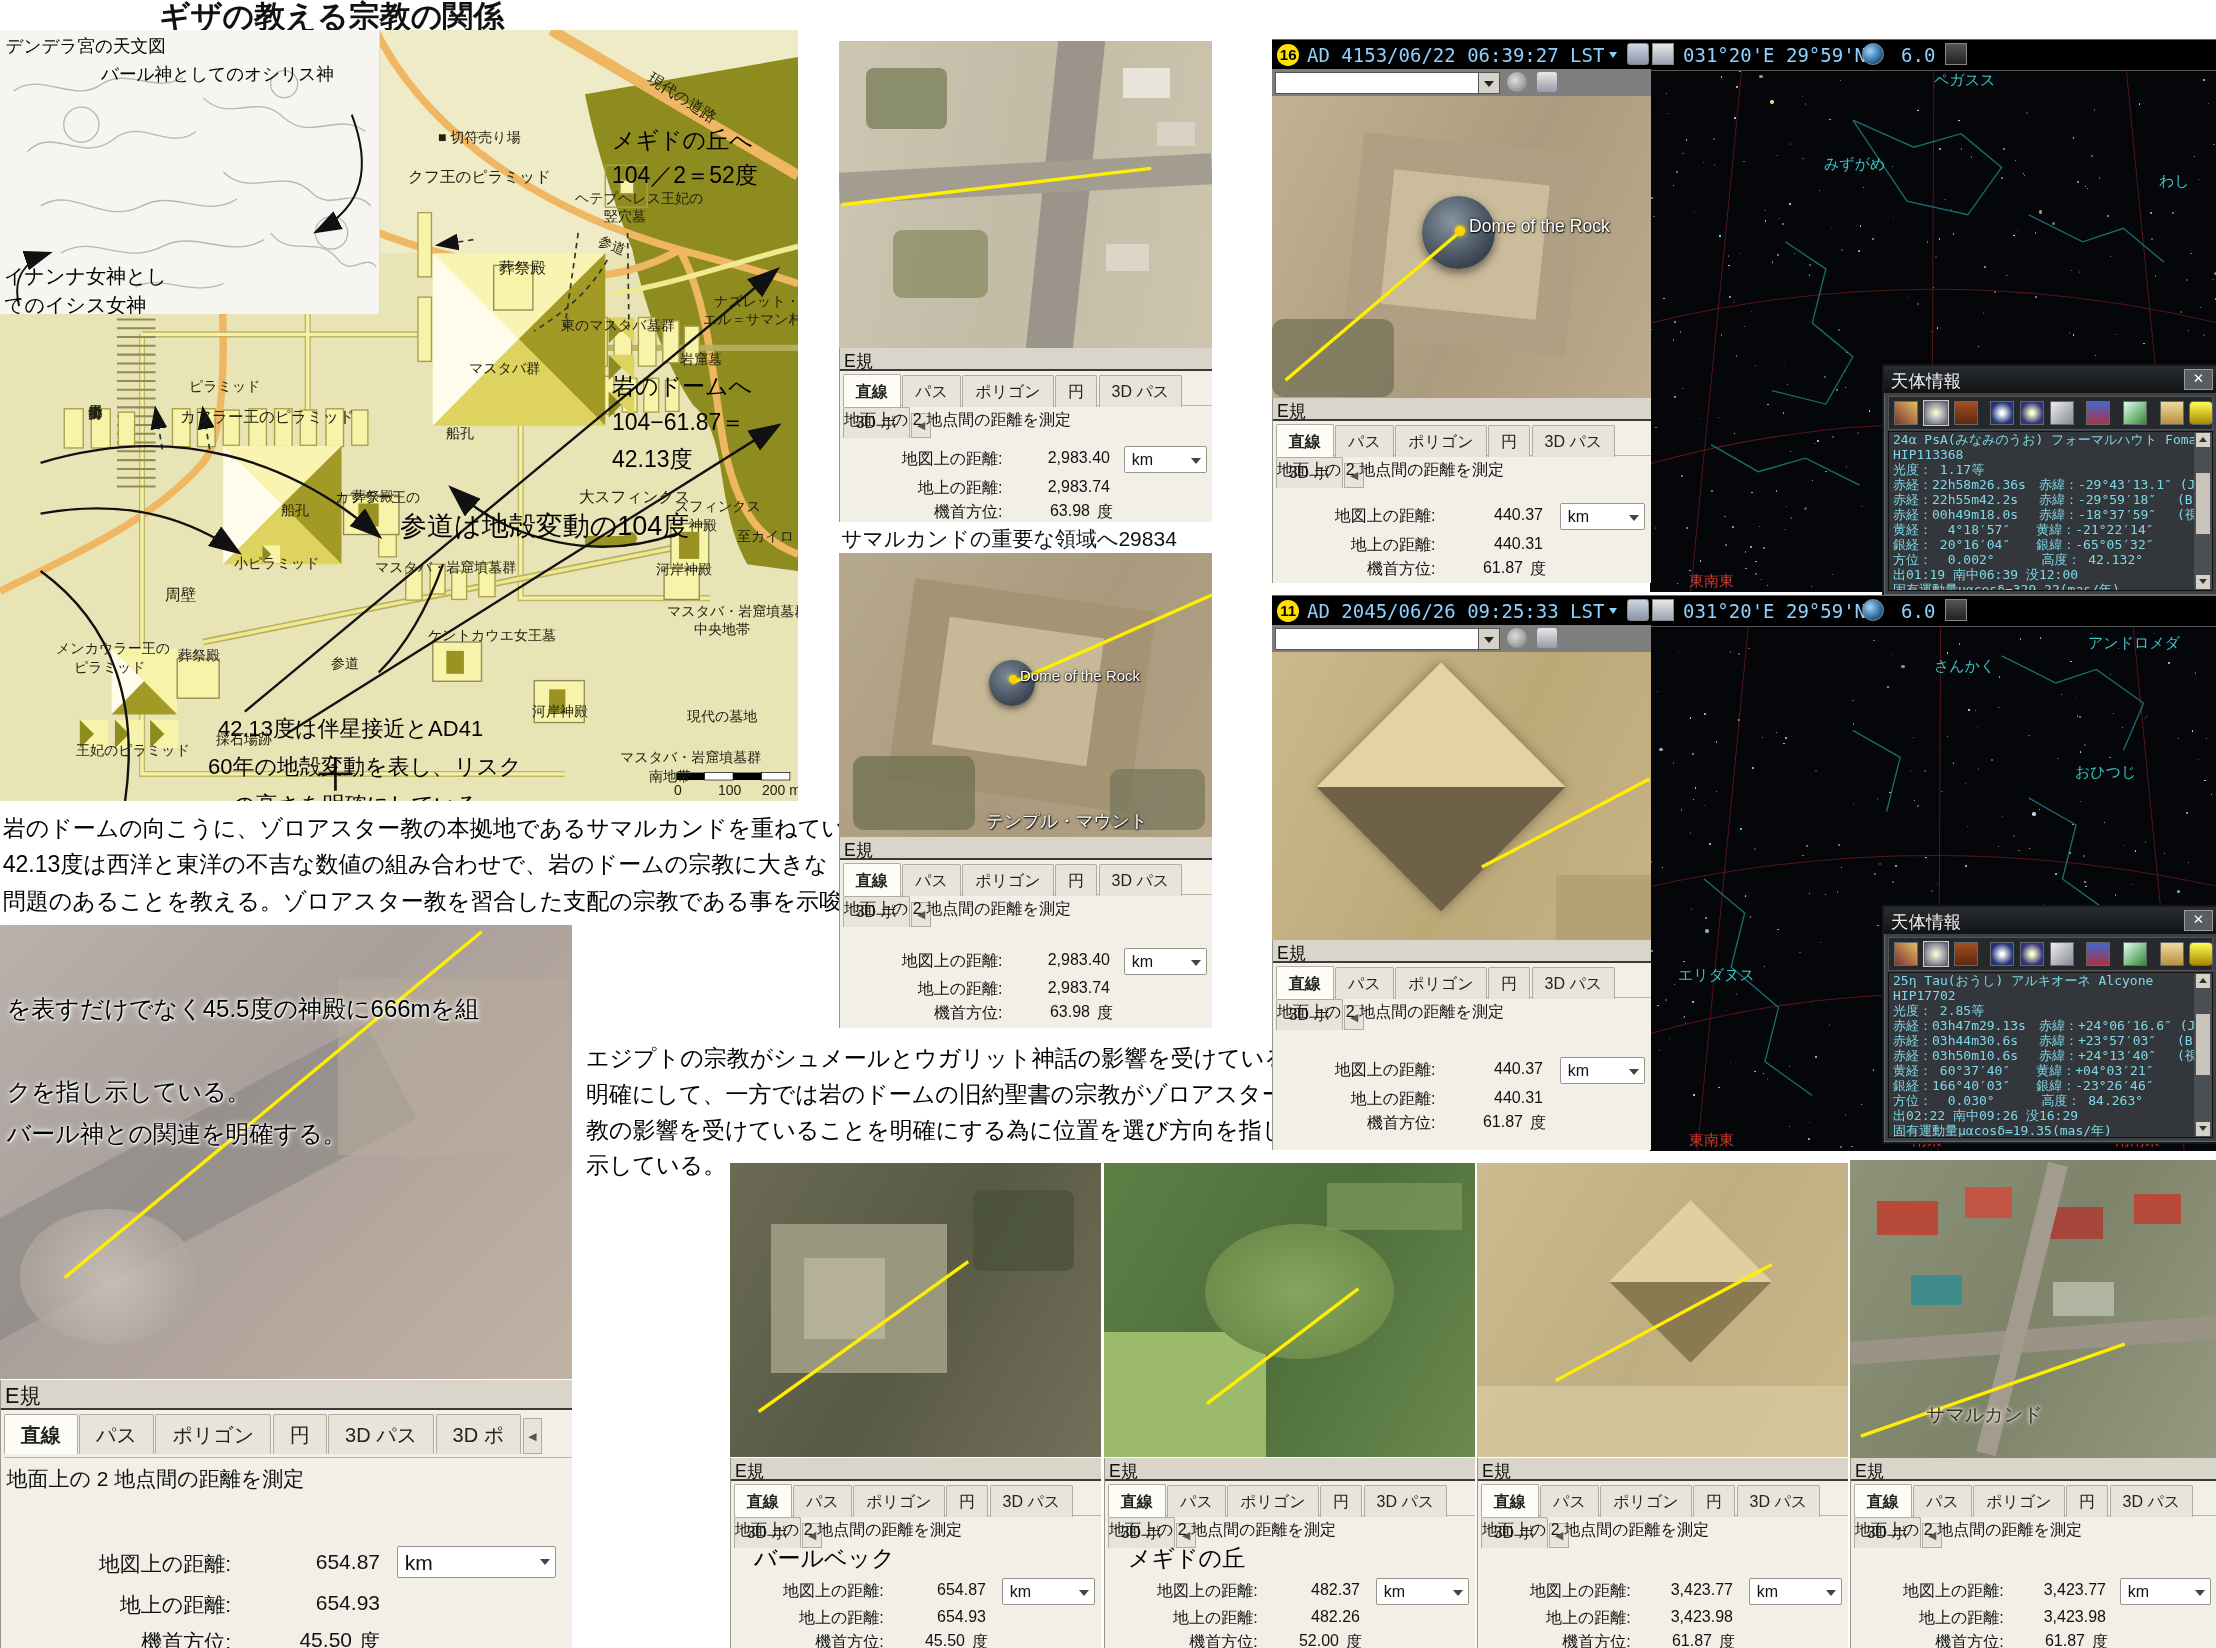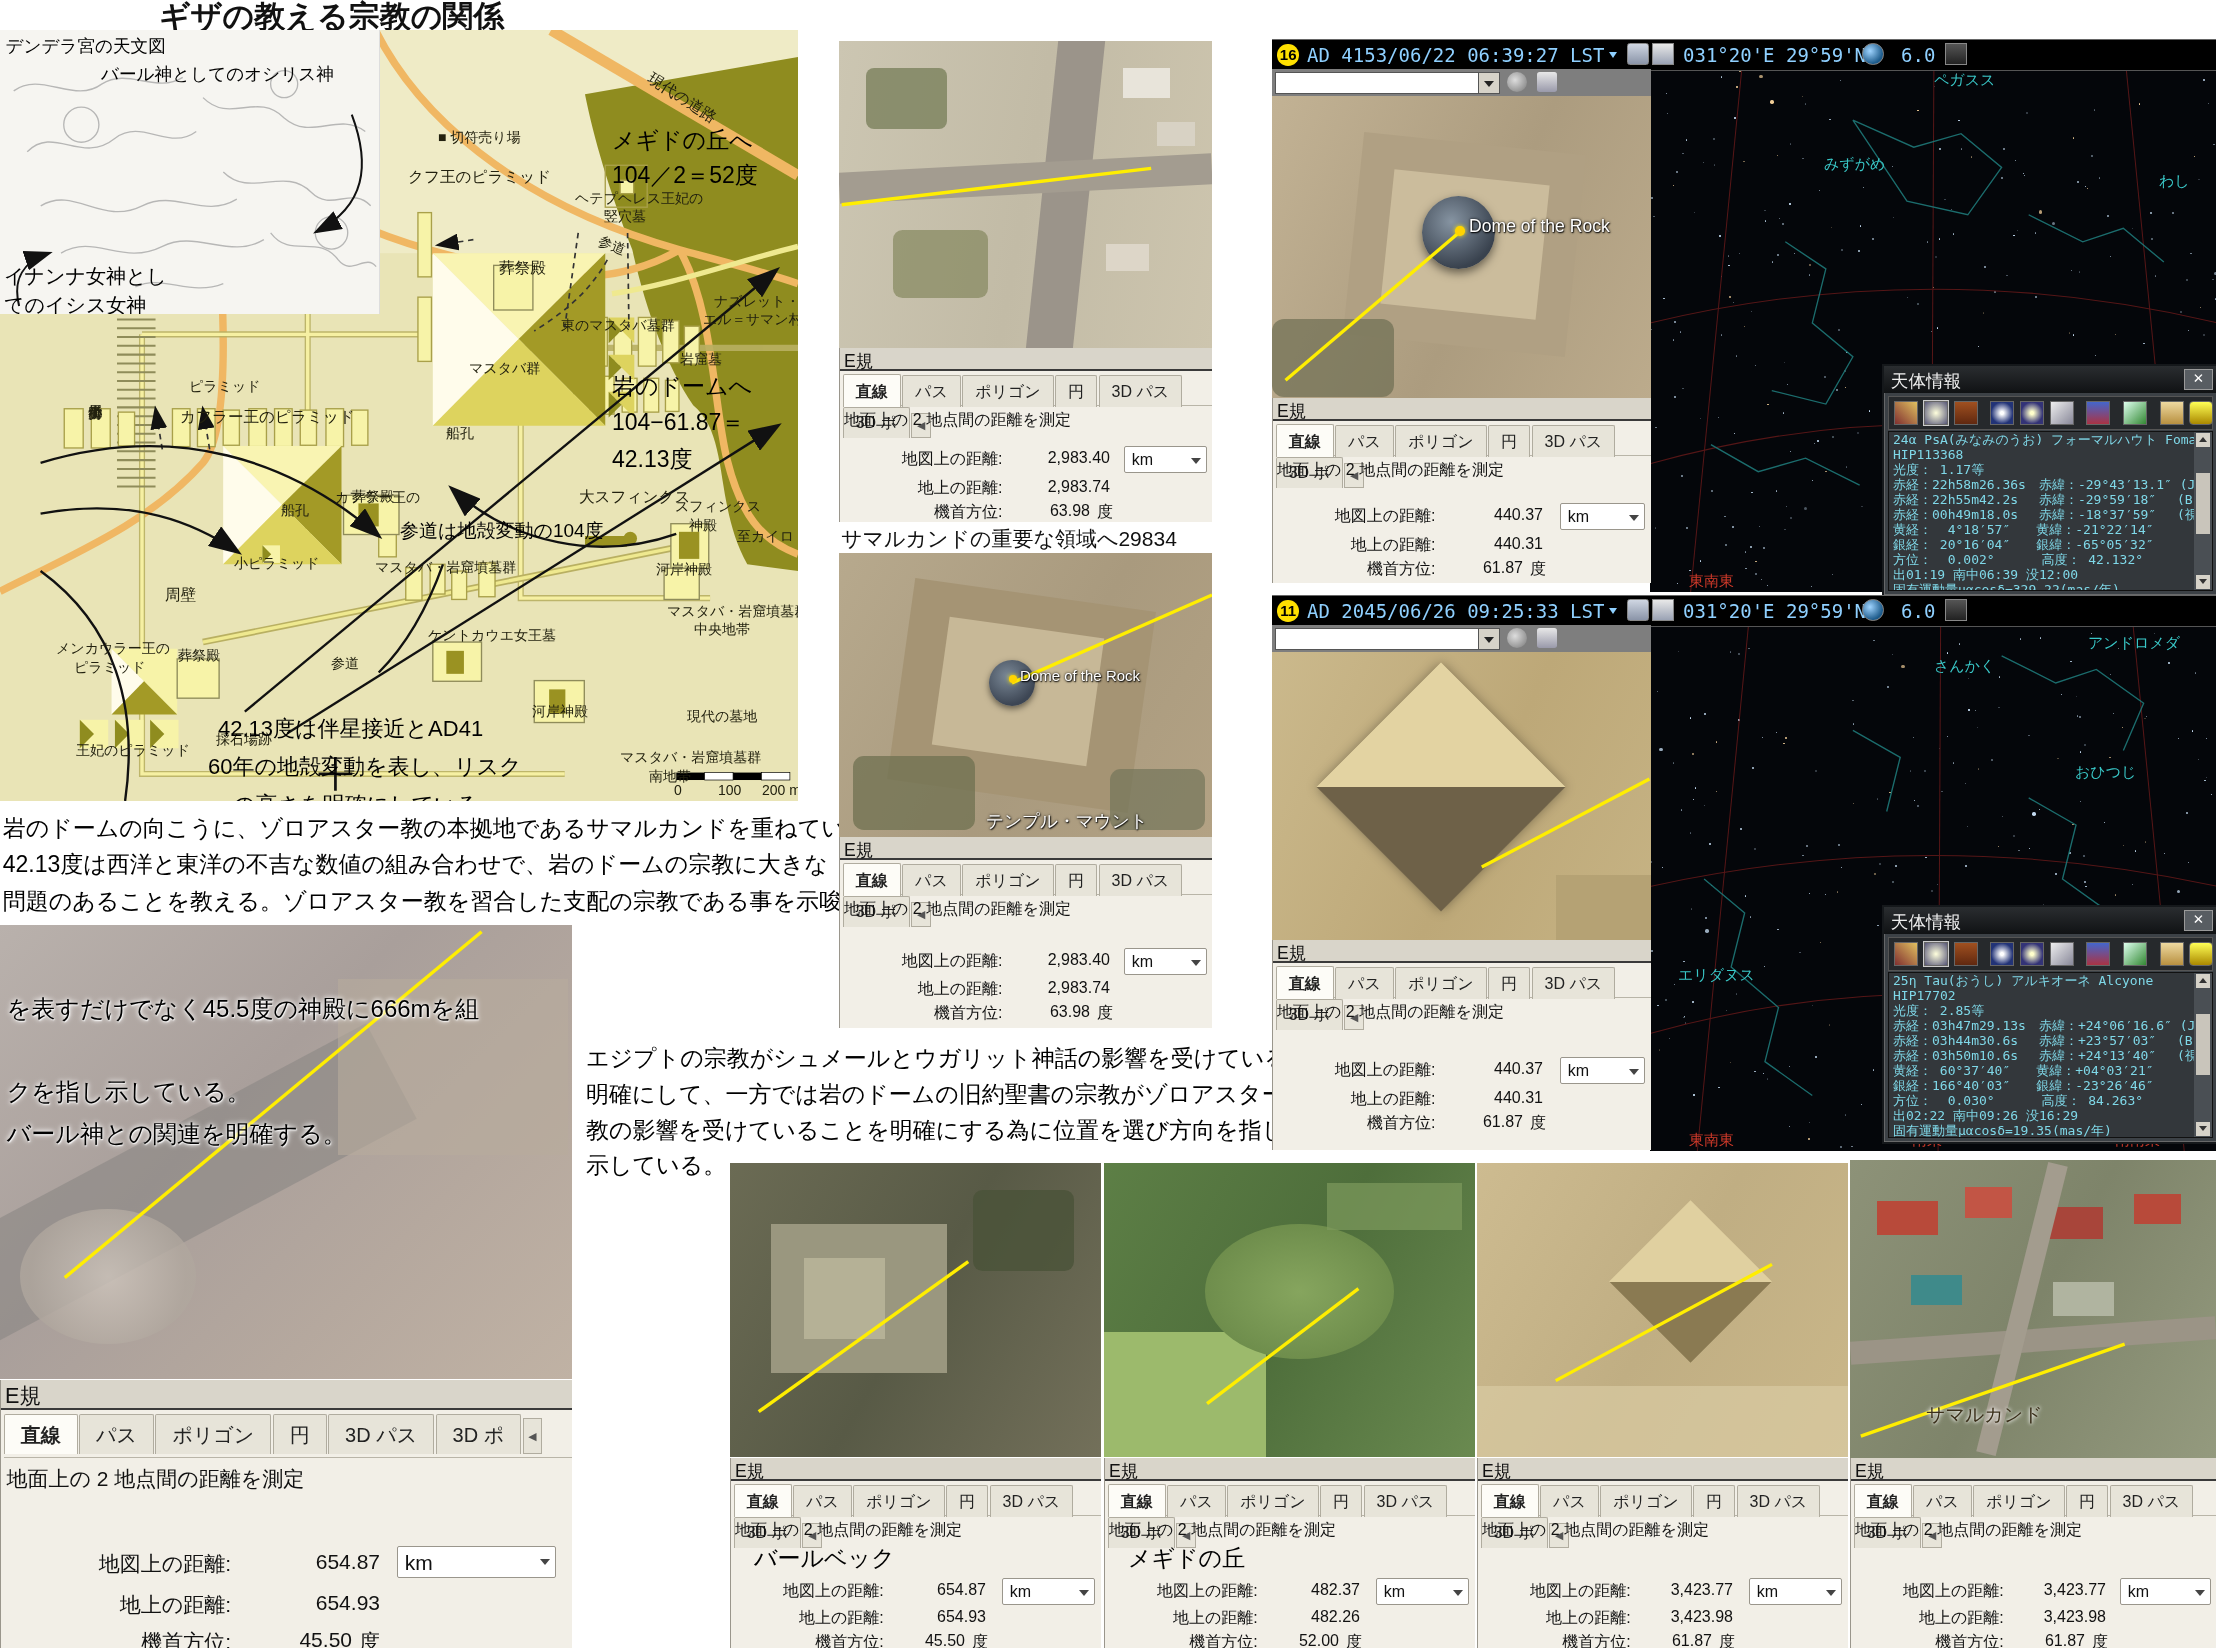--- a/index.html
+++ b/index.html
@@ -268,21 +268,21 @@
   <span class="mlabel" style="left:694px;top:592px;">中央地帯</span>
   <span class="mlabel" style="left:687px;top:679px;">現代の墓地</span>
   <span class="mlabel" style="left:620px;top:720px;">マスタバ・岩窟墳墓群</span>
   <span class="mlabel" style="left:649px;top:739px;">南地帯</span>
 
   <span class="mnote" style="left:612px;top:95px;">メギドの丘へ</span>
   <span class="mnote" style="left:612px;top:130px;">104／2＝52度</span>
   <span class="mnote" style="left:612px;top:341px;">岩のドームへ</span>
   <span class="mnote" style="left:612px;top:377px;">104−61.87＝</span>
   <span class="mnote" style="left:612px;top:414px;">42.13度</span>
-  <span class="mnote" style="left:400px;top:488px;font-size:19px;">参道は地殻変動の104度</span>
+  <span class="mnote" style="left:400px;top:478px;font-size:27px;">参道は地殻変動の104度</span>
   <span class="mnote" style="left:218px;top:684px;font-size:22px;">42.13度は伴星接近とAD41</span>
   <span class="mnote" style="left:208px;top:722px;font-size:22px;">60年の地殻変動を表し、リスク</span>
   <span class="mnote" style="left:233px;top:760px;font-size:22px;">の高さを明確にしている。</span>
 
   <span class="mlabel" style="left:674px;top:753px;">0</span>
   <span class="mlabel" style="left:718px;top:753px;">100</span>
   <span class="mlabel" style="left:762px;top:753px;">200 m</span>
 </div>
 
 <div class="abs dendera" style="left:0;top:30px;width:379px;height:284px;">

